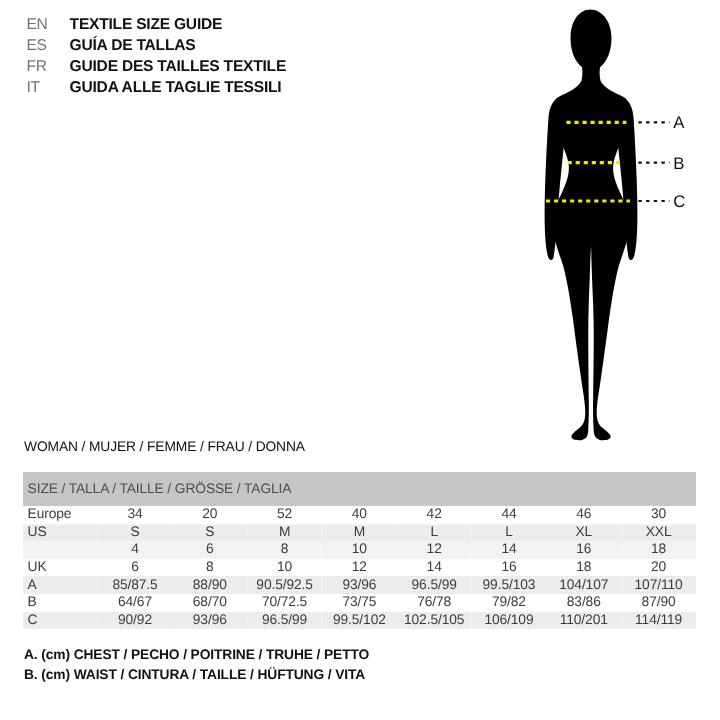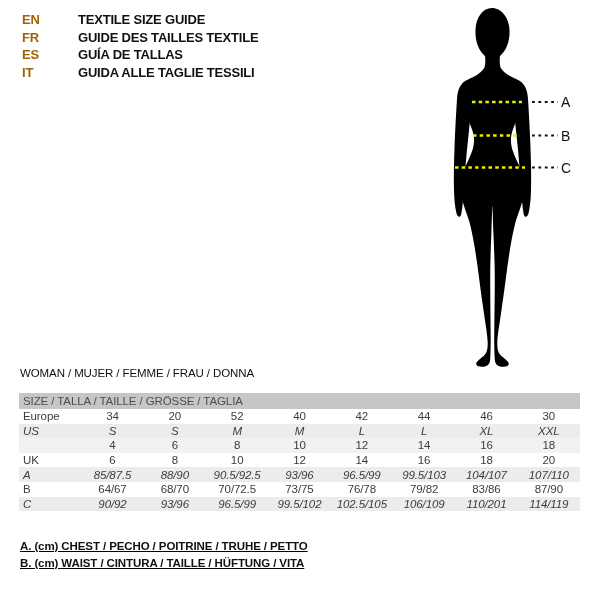--- a/index.html
+++ b/index.html
@@ -3,54 +3,54 @@
 <meta charset="utf-8">
 <style>
   html,body{margin:0;padding:0;}
   body{
     width:600px;height:600px;position:relative;background:#ffffff;
     font-family:"Liberation Sans",sans-serif;color:#000;overflow:hidden;
   }
   
   .lang-list{position:absolute;left:22px;top:11px;}
   .lang-row{display:flex;height:17.6px;align-items:center;}
-  .lang-code{width:36px;font-weight:bold;font-size:13px;letter-spacing:-0.2px;color:#a16207;}
-  .lang-label{font-weight:bold;font-size:13px;letter-spacing:-0.2px;color:#111;white-space:nowrap;margin-left:20px;}
+  .lang-code{width:36px;font-weight:normal;font-size:13px;letter-spacing:-0.2px;color:#737373;}
+  .lang-label{font-weight:bold;font-size:13px;letter-spacing:-0.2px;color:#111;white-space:nowrap;}
   
   .figure-wrap{position:absolute;left:410px;top:0;width:190px;height:380px;}
   .measure-label{font-family:"Liberation Sans",sans-serif;font-size:14px;fill:#111;}
   
   .group-title{position:absolute;left:20px;top:367px;font-size:11.5px;font-weight:normal;letter-spacing:-0.1px;color:#111;white-space:nowrap;}
   
   .size-table{position:absolute;left:19px;top:393px;width:561px;border-collapse:collapse;table-layout:fixed;
     font-size:11.5px;color:#3c3c3c;letter-spacing:-0.1px;}
   .size-table td{padding:0;height:14.6px;text-align:center;vertical-align:middle;overflow:hidden;white-space:nowrap;}
-  .size-table .table-header{background:#c6c6c6;color:#4e4e4e;text-align:left;padding-left:4px;height:16px;}
+  .size-table .table-header{background:#c6c6c6;color:#4e4e4e;text-align:left;padding-left:4px;height:29px;}
   .size-table .row-label{text-align:left;padding-left:4px;width:72px;margin-left:33px;}
-  .size-table tr.shaded{background:#ececec;font-style:italic;}
+  .size-table tr.shaded{background:#ececec;}
   .size-table tr.shaded-light{background:#f2f2f2;}
   
-  .legend{position:absolute;left:20px;top:540px;text-decoration:underline;}
+  .legend{position:absolute;left:20px;top:540px;}
   .legend-line{font-size:11.5px;font-weight:bold;letter-spacing:-0.1px;color:#111;height:17.4px;white-space:nowrap;}
 </style>
 </head>
 <body>
 
 <div class="lang-list">
     <div class="lang-row">
       <span class="lang-code">EN</span>
       <span class="lang-label">TEXTILE SIZE GUIDE</span>
     </div>
     <div class="lang-row">
+      <span class="lang-code">ES</span>
+      <span class="lang-label">GUÍA DE TALLAS</span>
+    </div>
+    <div class="lang-row">
       <span class="lang-code">FR</span>
       <span class="lang-label">GUIDE DES TAILLES TEXTILE</span>
-    </div>
-    <div class="lang-row">
-      <span class="lang-code">ES</span>
-      <span class="lang-label">GUÍA DE TALLAS</span>
     </div>
     <div class="lang-row">
       <span class="lang-code">IT</span>
       <span class="lang-label">GUIDA ALLE TAGLIE TESSILI</span>
     </div>
   </div>
 
 <div class="figure-wrap">
   <svg width="190" height="380" viewBox="0 0 190 380">
 

